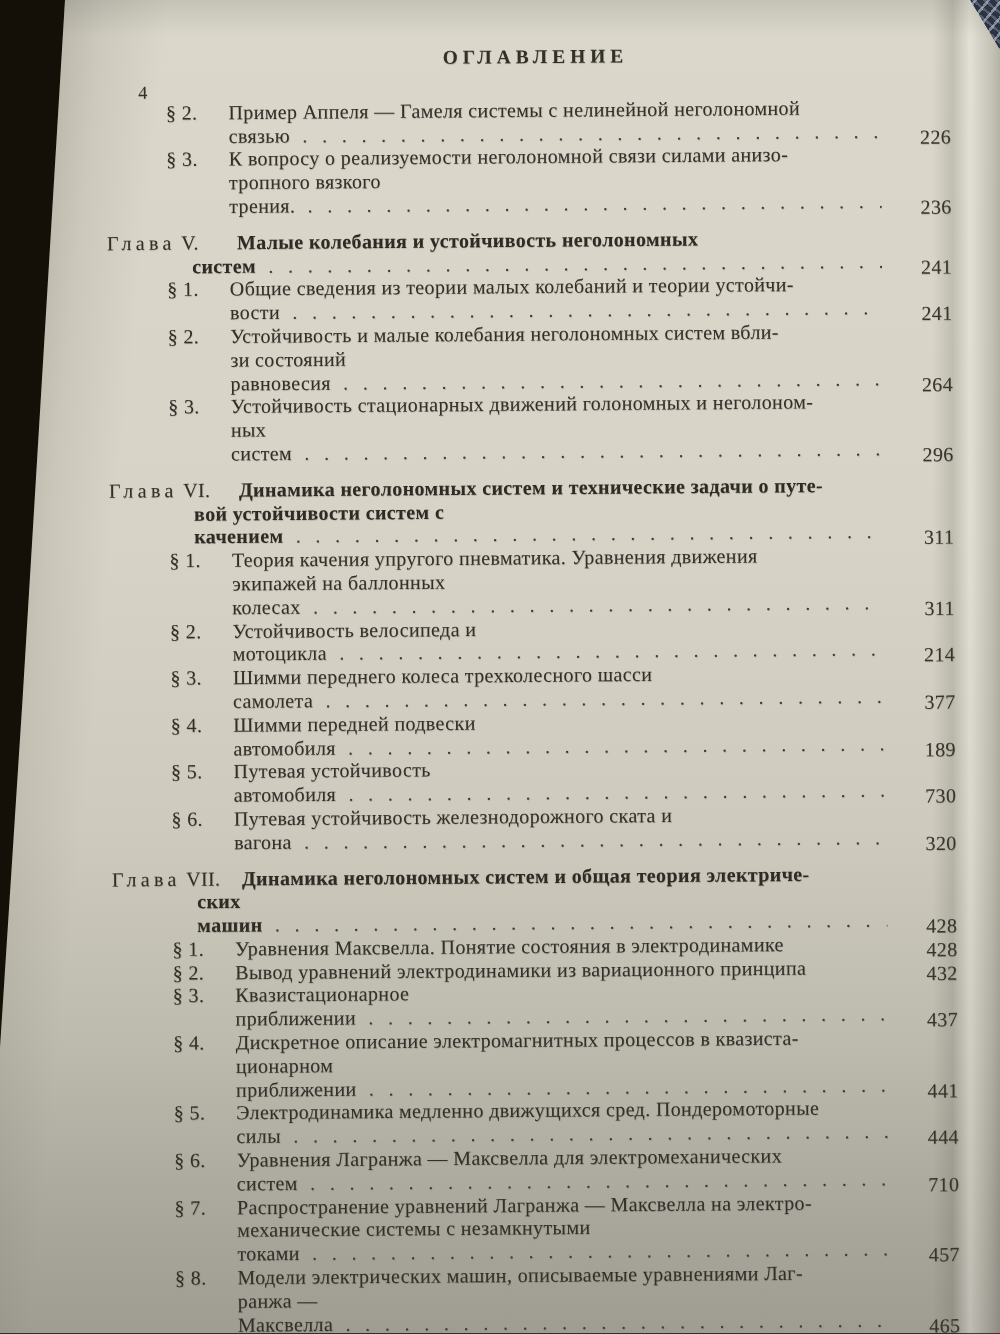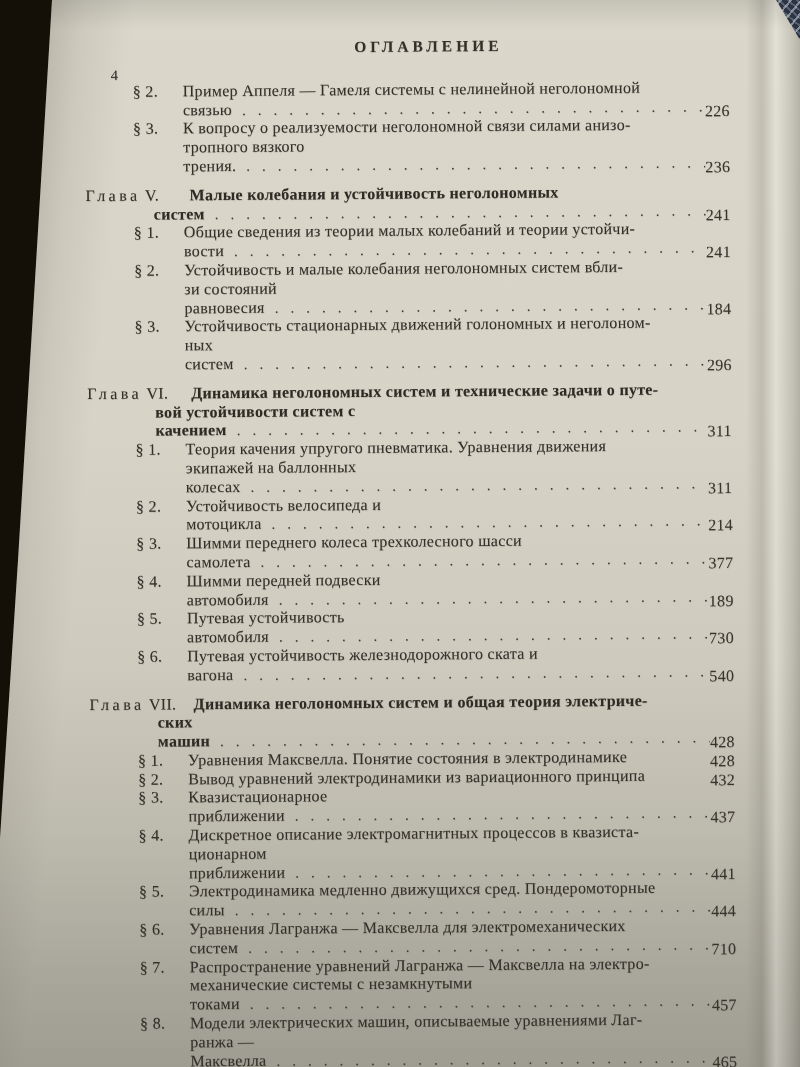--- a/index.html
+++ b/index.html
@@ -32,21 +32,21 @@
     padding-top:40px;
   }
   .title{
     text-align:center;font-weight:bold;font-size:15.5px;letter-spacing:4px;
     transform:translateX(28px);margin-bottom:7px;
   }
   .marker{position:absolute;left:110px;top:66px;font-size:14.5px;}
   .toc{margin-top:24px;}
   .entry{display:flex;align-items:flex-end;margin-right:40px;}
   .entry .text{flex:1;overflow:hidden;}
-  .entry .num{width:56px;text-align:left;flex:none;transform:translateY(5px);color:#38352e;}
+  .entry .num{width:56px;text-align:right;flex:none;transform:translateY(5px);color:#38352e;}
   .entry.section{margin-left:132px;}
   .entry.section .text{padding-left:50px;text-indent:-50px;}
   .entry.section .label{display:inline-block;width:50px;text-indent:0;}
   .entry.chapter{margin-left:84px;}
   .entry.chapter .text{padding-left:68px;text-indent:-68px;}
   .entry.chapter .label{display:inline-block;width:104px;text-indent:0;white-space:nowrap;}
   .entry.chapter .label .gl{letter-spacing:3.5px;margin-top:12px;}
   .entry.chapter .lines{font-weight:bold;color:#2e2b25;}
   .gap{margin-top:10px;}
   .leader{letter-spacing:12px;padding-left:10px;color:#3f3c34;font-size:15px;}
@@ -72,21 +72,21 @@
           <div class="entry chapter gap">
             <div class="text"><span class="label"><span class="gl">Глава</span> V.</span><span class="lines">Малые колебания и устойчивость неголономных систем</span><span class="leader">............................................................</span></div>
             <div class="num">241</div>
           </div>
           <div class="entry section">
             <div class="text"><span class="label">§ 1.</span><span class="lines">Общие сведения из теории малых колебаний и теории устойчи-<br>вости</span><span class="leader">............................................................</span></div>
             <div class="num">241</div>
           </div>
           <div class="entry section">
             <div class="text"><span class="label">§ 2.</span><span class="lines">Устойчивость и малые колебания неголономных систем вбли-<br>зи состояний равновесия</span><span class="leader">............................................................</span></div>
-            <div class="num">184</div>
+            <div class="num">264</div>
           </div>
           <div class="entry section">
             <div class="text"><span class="label">§ 3.</span><span class="lines">Устойчивость стационарных движений голономных и неголоном-<br>ных систем</span><span class="leader">............................................................</span></div>
             <div class="num">296</div>
           </div>
           <div class="entry chapter gap">
             <div class="text"><span class="label"><span class="gl">Глава</span> VI.</span><span class="lines">Динамика неголономных систем и технические задачи о путе-<br>вой устойчивости систем с качением</span><span class="leader">............................................................</span></div>
             <div class="num">311</div>
           </div>
           <div class="entry section">
@@ -104,21 +104,21 @@
           <div class="entry section">
             <div class="text"><span class="label">§ 4.</span><span class="lines">Шимми передней подвески автомобиля</span><span class="leader">............................................................</span></div>
             <div class="num">189</div>
           </div>
           <div class="entry section">
             <div class="text"><span class="label">§ 5.</span><span class="lines">Путевая устойчивость автомобиля</span><span class="leader">............................................................</span></div>
             <div class="num">730</div>
           </div>
           <div class="entry section">
             <div class="text"><span class="label">§ 6.</span><span class="lines">Путевая устойчивость железнодорожного ската и вагона</span><span class="leader">............................................................</span></div>
-            <div class="num">540</div>
+            <div class="num">320</div>
           </div>
           <div class="entry chapter gap">
             <div class="text"><span class="label"><span class="gl">Глава</span> VII.</span><span class="lines">Динамика неголономных систем и общая теория электриче-<br>ских машин</span><span class="leader">............................................................</span></div>
             <div class="num">428</div>
           </div>
           <div class="entry section">
             <div class="text"><span class="label">§ 1.</span><span class="lines">Уравнения Максвелла. Понятие состояния в электродинамике</span></div>
             <div class="num">428</div>
           </div>
           <div class="entry section">

